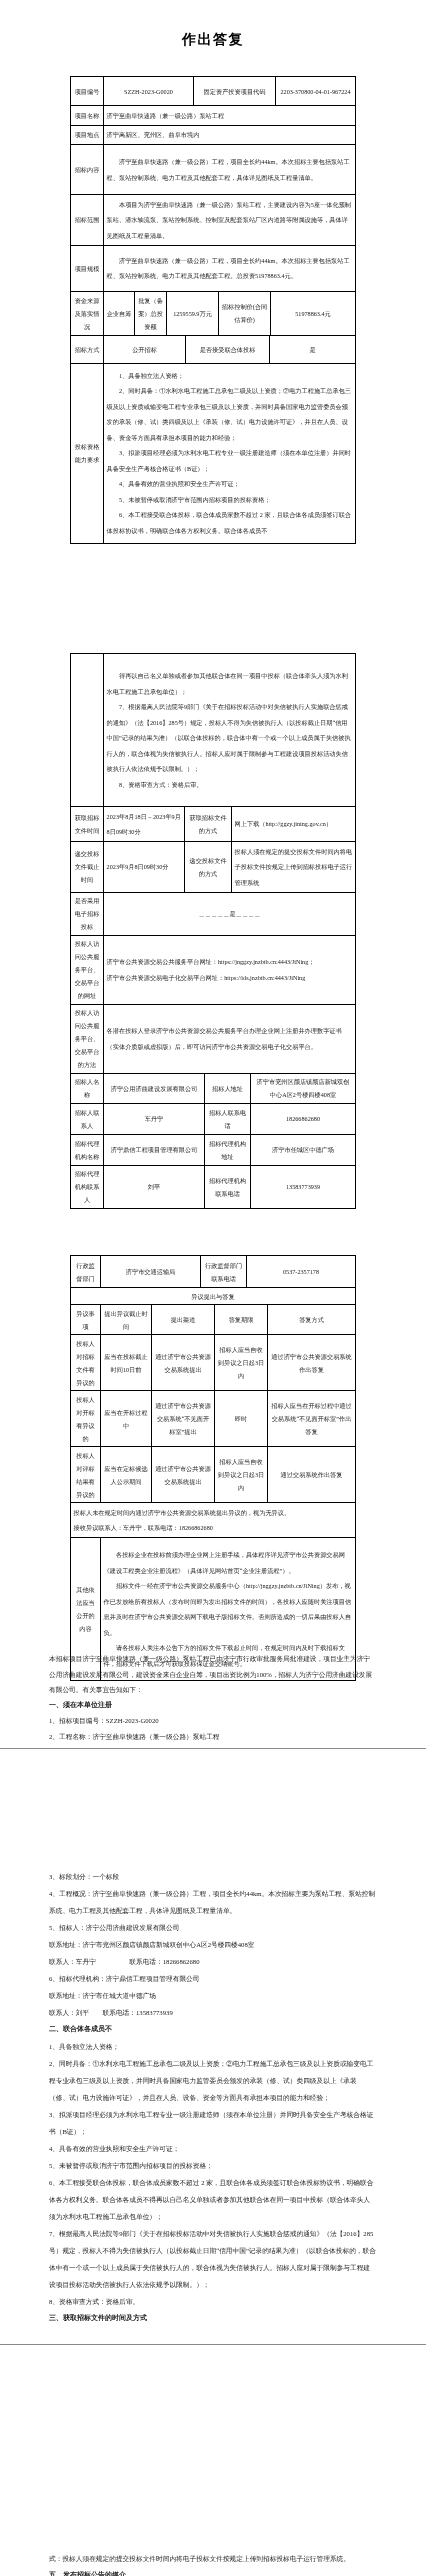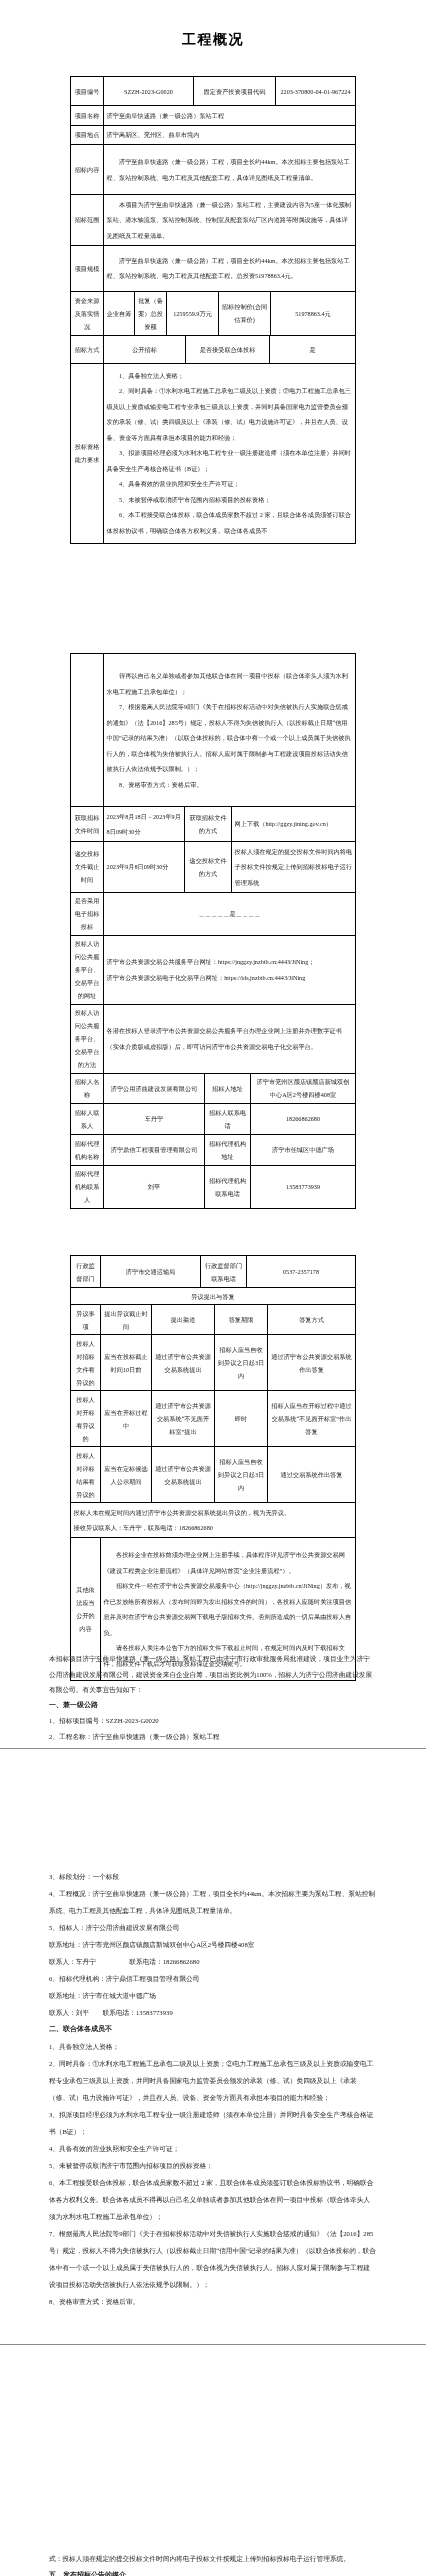--- a/index.html
+++ b/index.html
@@ -29,21 +29,21 @@
   .tl{align-items:stretch;text-align:left;line-height:15.5px;}
   .ind{text-indent:2em;}
   .section{position:absolute;left:49px;width:327px;font-size:6.7px;word-break:break-all;}
   .si{min-height:1em;}
   .si.h{font-weight:bold;font-size:7px;}
   .pagesep{position:absolute;left:0;width:426px;border-top:0.5px solid #8a8a8a;height:0;}
 </style>
 </head>
 <body>
 
-<div id="title">工程概况</div>
+<div id="title">作出答复</div>
 
 <div id="t1a" class="table" style="top:76px;">
     <div class="tr" style="min-height: 28px;">
       <div class="td tc" style="width: 32px;">项目编号</div>
       <div class="td tc" style="width: 90px;">SZZH-2023-G0020</div>
       <div class="td tc" style="width: 82px;">固定资产投资项目代码</div>
       <div class="td tc" style="flex: 1 1 0%;">2203-370800-04-01-967224</div>
     </div>
     <div class="tr" style="min-height: 19.6px;">
       <div class="td tc" style="width: 32px;">项目名称</div>
@@ -184,21 +184,21 @@
 接收异议联系人：车丹宁，联系电话：18266862680</div>
     </div>
     <div class="tr" style="min-height: 143px;">
       <div class="td tc" style="width: 29px;">其他依法应当公开的内容</div>
       <div class="td tl" style="flex: 1 1 0%;"><div class="ind">各投标企业在投标前须办理企业网上注册手续，具体程序详见济宁市公共资源交易网《建设工程类企业注册流程》（具体详见网站首页“企业注册流程”）。</div><div class="ind">招标文件一经在济宁市公共资源交易服务中心（http://jnggzy.jnzbtb.cn/JiNing）发布，视作已发放给所有投标人（发布时间即为发出招标文件的时间），各投标人应随时关注项目信息并及时在济宁市公共资源交易网下载电子版招标文件。否则所造成的一切后果由投标人自负。</div><div class="ind">请各投标人关注本公告下方的招标文件下载起止时间，在规定时间内及时下载招标文件，招标文件下载后才可获取投标保证金交纳账号。</div></div>
     </div>
   </div>
 
 <div id="s1" class="section" style="top: 1651px; line-height: 15.5px;">
     <div class="si p">本招标项目济宁至曲阜快速路（兼一级公路）泵站工程已由济宁市行政审批服务局批准建设，项目业主为济宁公用济曲建设发展有限公司，建设资金来自企业自筹，项目出资比例为100%，招标人为济宁公用济曲建设发展有限公司。有关事宜告知如下：</div>
-    <div class="si h">一、兼一级公路</div>
+    <div class="si h">一、须在本单位注册</div>
     <div class="si p">1、招标项目编号：SZZH-2023-G0020</div>
     <div class="si p">2、工程名称：济宁至曲阜快速路（兼一级公路）泵站工程</div>
   </div>
 <div class="pagesep" style="top:1748px;"></div>
 
 <div id="s2" class="section" style="top: 1868px; line-height: 17px;">
     <div class="si p">3、标段划分：一个标段</div>
     <div class="si p">4、工程概况：济宁至曲阜快速路（兼一级公路）工程，项目全长约44km。本次招标主要为泵站工程、泵站控制系统、电力工程及其他配套工程，具体详见图纸及工程量清单。</div>
     <div class="si p">5、招标人：济宁公用济曲建设发展有限公司</div>
     <div class="si p">联系地址：济宁市兖州区颜店镇颜店新城双创中心A区2号楼四楼408室</div>
@@ -208,20 +208,21 @@
     <div class="si p">联系人：刘平　　联系电话：13583773939</div>
     <div class="si h">二、联合体各成员不</div>
     <div class="si p">1、具备独立法人资格；</div>
     <div class="si p">2、同时具备：①水利水电工程施工总承包二级及以上资质；②电力工程施工总承包三级及以上资质或输变电工程专业承包三级及以上资质，并同时具备国家电力监管委员会颁发的承装（修、试）类四级及以上《承装（修、试）电力设施许可证》，并且在人员、设备、资金等方面具有承担本项目的能力和经验；</div>
     <div class="si p">3、拟派项目经理必须为水利水电工程专业一级注册建造师（须在本单位注册）并同时具备安全生产考核合格证书（B证）；</div>
     <div class="si p">4、具备有效的营业执照和安全生产许可证；</div>
     <div class="si p">5、未被暂停或取消济宁市范围内招标项目的投标资格；</div>
     <div class="si p">6、本工程接受联合体投标，联合体成员家数不超过 2 家，且联合体各成员须签订联合体投标协议书，明确联合体各方权利义务。联合体各成员不得再以自己名义单独或者参加其他联合体在同一项目中投标（联合体牵头人须为水利水电工程施工总承包单位）；</div>
     <div class="si p">7、根据最高人民法院等9部门《关于在招标投标活动中对失信被执行人实施联合惩戒的通知》（法【2016】285号）规定，投标人不得为失信被执行人（以投标截止日期“信用中国”记录的结果为准）（以联合体投标的，联合体中有一个或一个以上成员属于失信被执行人的，联合体视为失信被执行人。招标人应对属于限制参与工程建设项目投标活动失信被执行人依法依规予以限制。）；</div>
     <div class="si p">8、资格审查方式：资格后审。</div>
+    <div class="si h">三、获取招标文件的时间及方式</div>
   </div>
 <div class="pagesep" style="top:2344px;"></div>
 
 <div id="s3" class="section" style="top: 2550px; line-height: 17px;">
     <div class="si p">式：投标人须在规定的提交投标文件时间内将电子投标文件按规定上传到招标投标电子运行管理系统。</div>
     <div class="si h">五、发布招标公告的媒介</div>
   </div>
 
 
 </body></html>

